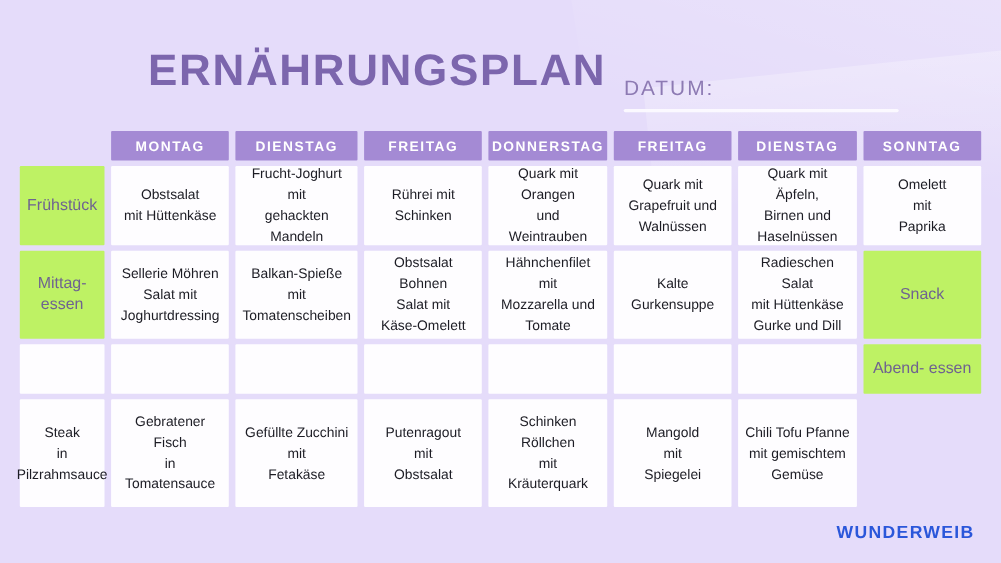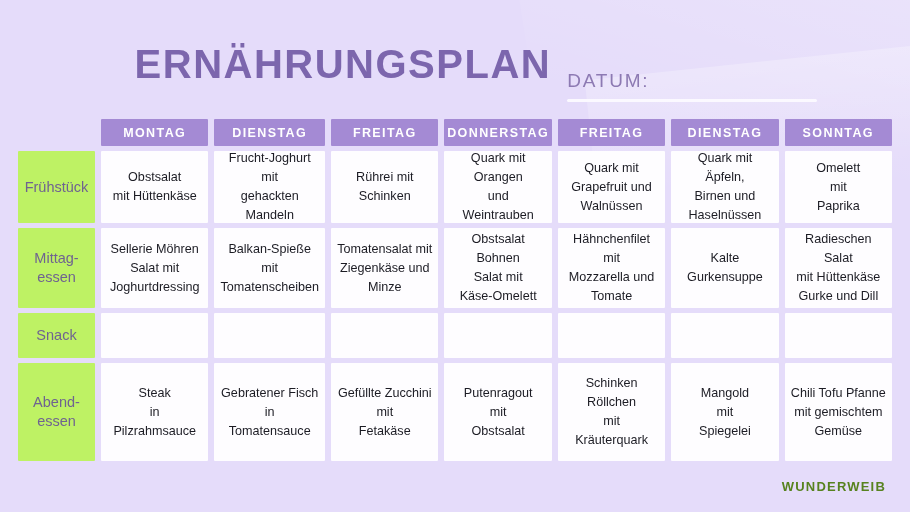--- a/index.html
+++ b/index.html
@@ -129,24 +129,24 @@
     border-radius: 1px;
     white-space: pre-line;
   }
   .cell.empty { padding: 0; }
 
   
   .watermark {
     position: absolute;
     right: 24px;
     bottom: 18px;
-    font-size: 13px;
+    font-size: 16px;
     font-weight: bold;
     letter-spacing: 1.2px;
-    color: #4d7c0f;
+    color: #1d4ed8;
     opacity: 0.93;
   }
 </style>
 </head>
 <body>
 
 <div class="sheen"></div>
 <div class="sheen2"></div>
 
 <div class="header">
@@ -185,23 +185,20 @@
 mit
 Paprika</div>
     <div class="rowlabel">Mittag-
 essen</div>
     <div class="cell">Sellerie  Möhren
 Salat mit
 Joghurtdressing</div>
     <div class="cell">Balkan-Spieße
 mit
 Tomatenscheiben</div>
-    <div class="cell">Tomatensalat mit
-Ziegenkäse und
-Minze</div>
     <div class="cell">Obstsalat Bohnen
 Salat mit
 Käse-Omelett</div>
     <div class="cell">Hähnchenfilet mit
 Mozzarella und
 Tomate</div>
     <div class="cell">Kalte Gurkensuppe</div>
     <div class="cell">Radieschen Salat
 mit Hüttenkäse
 Gurke und Dill</div>

